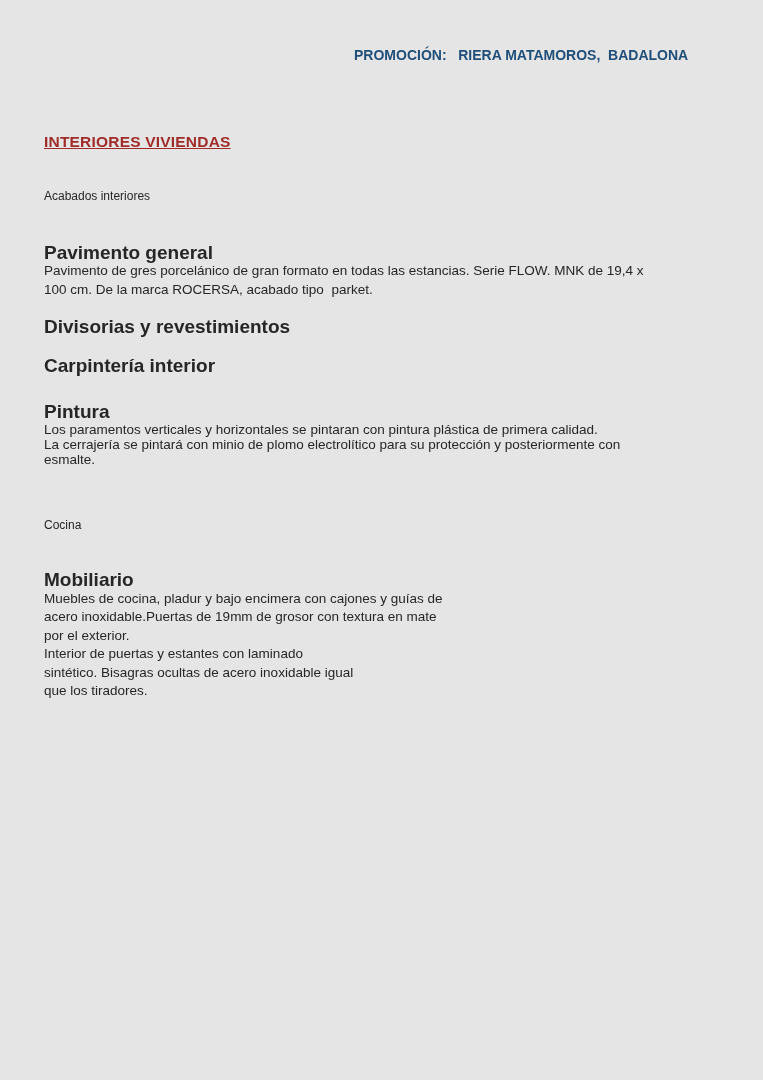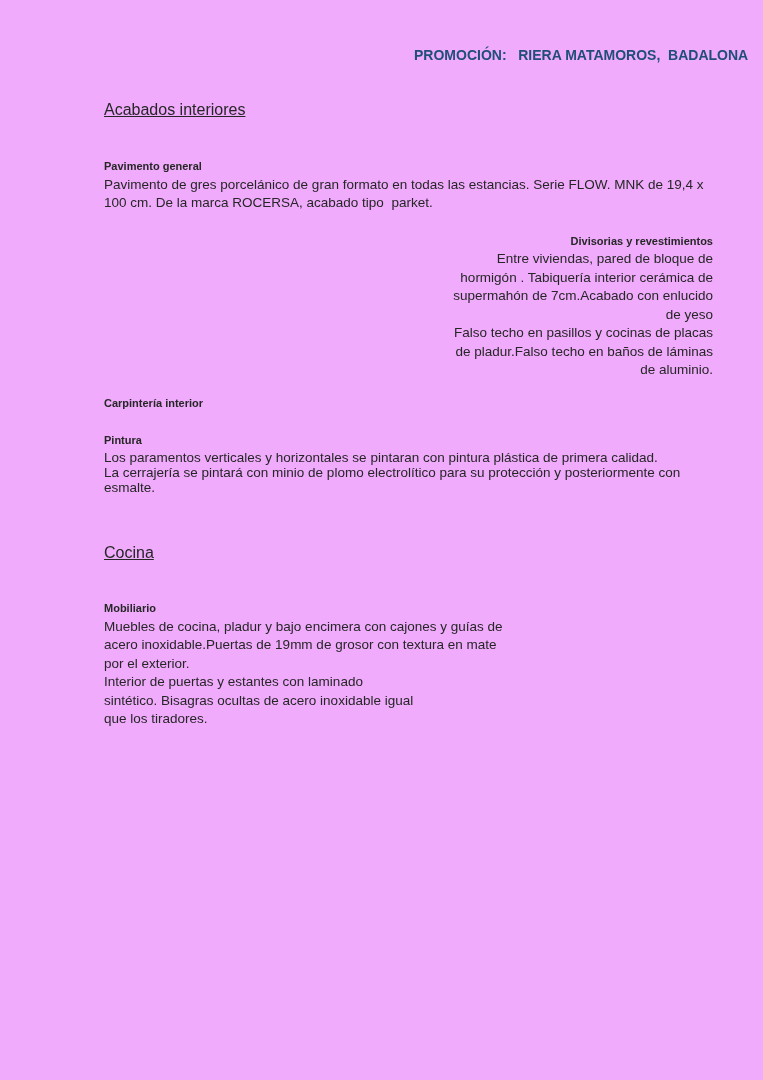--- a/index.html
+++ b/index.html
@@ -4,23 +4,23 @@
 <style>
   :root{
     --header-blue:#1F4E79;
     --title-red:#A02C29;
     --ink:#262626;
   }
   html,body{margin:0;padding:0;background:#ffffff;}
   .page{
     width:763px;height:1080px;
     box-sizing:border-box;
-    background:#f0abfc;
+    background:#e5e5e5;
     position:relative;
-    padding:46px 50px 0 104px;
+    padding:46px 50px 0 44px;
     font-family:"Liberation Sans","DejaVu Sans",sans-serif;
     font-size:13.5px;
     line-height:18.5px;
     color:var(--ink);
     overflow:hidden;
   }
   h1,h2,h3,p{margin:0;padding:0;font-size:inherit;line-height:inherit;}
 
   .promo-header{
     color:var(--header-blue);
@@ -32,65 +32,58 @@
   .doc-title{
     color:var(--title-red);
     font-weight:bold;
     font-size:15.5px;
     text-decoration:underline;
     margin-top:68px;
     letter-spacing:0.2px;
   }
   .section-heading{
     font-weight:normal;
-    font-size:16px;
-    text-decoration:underline;
+    font-size:12px;
   }
   #acabados-heading{margin-top:36px;}
   #cocina-heading{margin-top:49px;}
 
   .block-title{
     font-weight:bold;
-    font-size:11px;
+    font-size:19px;
   }
   .block-body{
     white-space:pre-wrap;
   }
   #pavimento{margin-top:38px;}
-  #divisorias{margin-top:19px;text-align:right;}
-  #carpinteria{margin-top:14px;}
-  #pintura{margin-top:19px;}
+  #divisorias{margin-top:19px;}
+  #carpinteria{margin-top:20px;}
+  #pintura{margin-top:28px;}
   #pintura .block-body{line-height:15px;}
   #mobiliario{margin-top:37px;}
 </style>
 </head>
 <body>
 
 <div class="page">
 
   <div class="promo-header">PROMOCIÓN:   RIERA MATAMOROS,  BADALONA</div>
 
+  <h1 class="doc-title">INTERIORES VIVIENDAS</h1>
 
   <h2 class="section-heading" id="acabados-heading">Acabados interiores</h2>
 
   <section id="pavimento">
     <h3 class="block-title">Pavimento general</h3>
     <p class="block-body">Pavimento de gres porcelánico de gran formato en todas las estancias. Serie FLOW. MNK de 19,4 x
 100 cm. De la marca ROCERSA, acabado tipo  parket.</p>
   </section>
 
   <section id="divisorias">
     <h3 class="block-title">Divisorias y revestimientos</h3>
-    <p class="block-body">Entre viviendas, pared de bloque de
-hormigón . Tabiquería interior cerámica de
-supermahón de 7cm.Acabado con enlucido
-de yeso
-Falso techo en pasillos y cocinas de placas
-de pladur.Falso techo en baños de láminas
-de aluminio.</p>
   </section>
 
   <section id="carpinteria">
     <h3 class="block-title">Carpintería interior</h3>
   </section>
 
   <section id="pintura">
     <h3 class="block-title">Pintura</h3>
     <p class="block-body">Los paramentos verticales y horizontales se pintaran con pintura plástica de primera calidad.
 La cerrajería se pintará con minio de plomo electrolítico para su protección y posteriormente con

